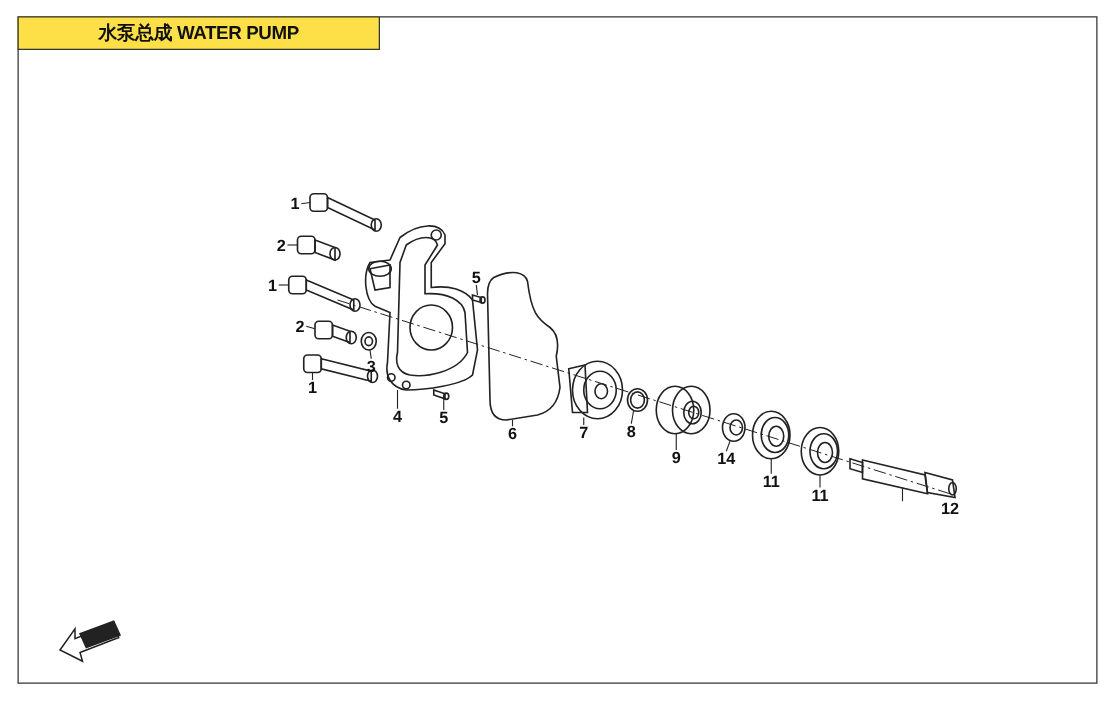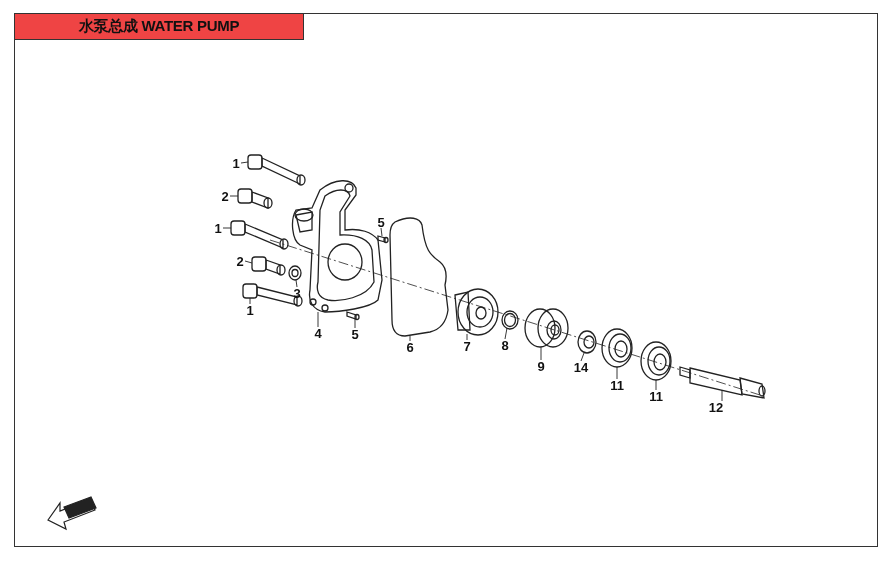--- a/index.html
+++ b/index.html
@@ -1,18 +1,18 @@
 <!DOCTYPE html>
 <html><head>
 <meta charset="utf-8">
 <style>
   html,body{margin:0;padding:0;background:#fff;}
   body{width:893px;height:562px;position:relative;overflow:hidden;font-family:"Liberation Sans",sans-serif;}
   .frame{position:absolute;left:14px;top:13px;width:864px;height:534px;border:1.5px solid #333;box-sizing:border-box;}
-  .title-box{position:absolute;left:14px;top:13px;width:290px;height:27px;border:1.5px solid #333;box-sizing:border-box;background:#ef4444;display:flex;align-items:center;justify-content:center;}
+  .title-box{position:absolute;left:14px;top:13px;width:290px;height:27px;border:1.5px solid #333;box-sizing:border-box;background:#fde047;display:flex;align-items:center;justify-content:center;}
   .title-text{font-family:"Liberation Sans",sans-serif;font-weight:bold;font-size:15px;color:#111;letter-spacing:-0.3px;}
   svg.drawing{position:absolute;left:0;top:0;}
   .lbl{position:absolute;font-family:"Liberation Sans",sans-serif;font-weight:bold;font-size:13px;color:#111;transform:translate(-50%,-50%);line-height:1;}
 </style>
 </head>
 <body>
 
 <div class="frame"></div>
 <div class="title-box">
   <span class="title-text">水泵总成 WATER PUMP</span>
@@ -153,13 +153,13 @@
 <div class="lbl" style="left:318px;top:333px">4</div>
 <div class="lbl" style="left:381px;top:222px">5</div>
 <div class="lbl" style="left:355px;top:334px">5</div>
 <div class="lbl" style="left:410px;top:347px">6</div>
 <div class="lbl" style="left:467px;top:346px">7</div>
 <div class="lbl" style="left:505px;top:345px">8</div>
 <div class="lbl" style="left:541px;top:366px">9</div>
 <div class="lbl" style="left:581px;top:367px">14</div>
 <div class="lbl" style="left:617px;top:385px">11</div>
 <div class="lbl" style="left:656px;top:396px">11</div>
-<div class="lbl" style="left:716px;top:407px">12</div>
+<div class="lbl" style="left:760px;top:407px">12</div>
 
 </body></html>

